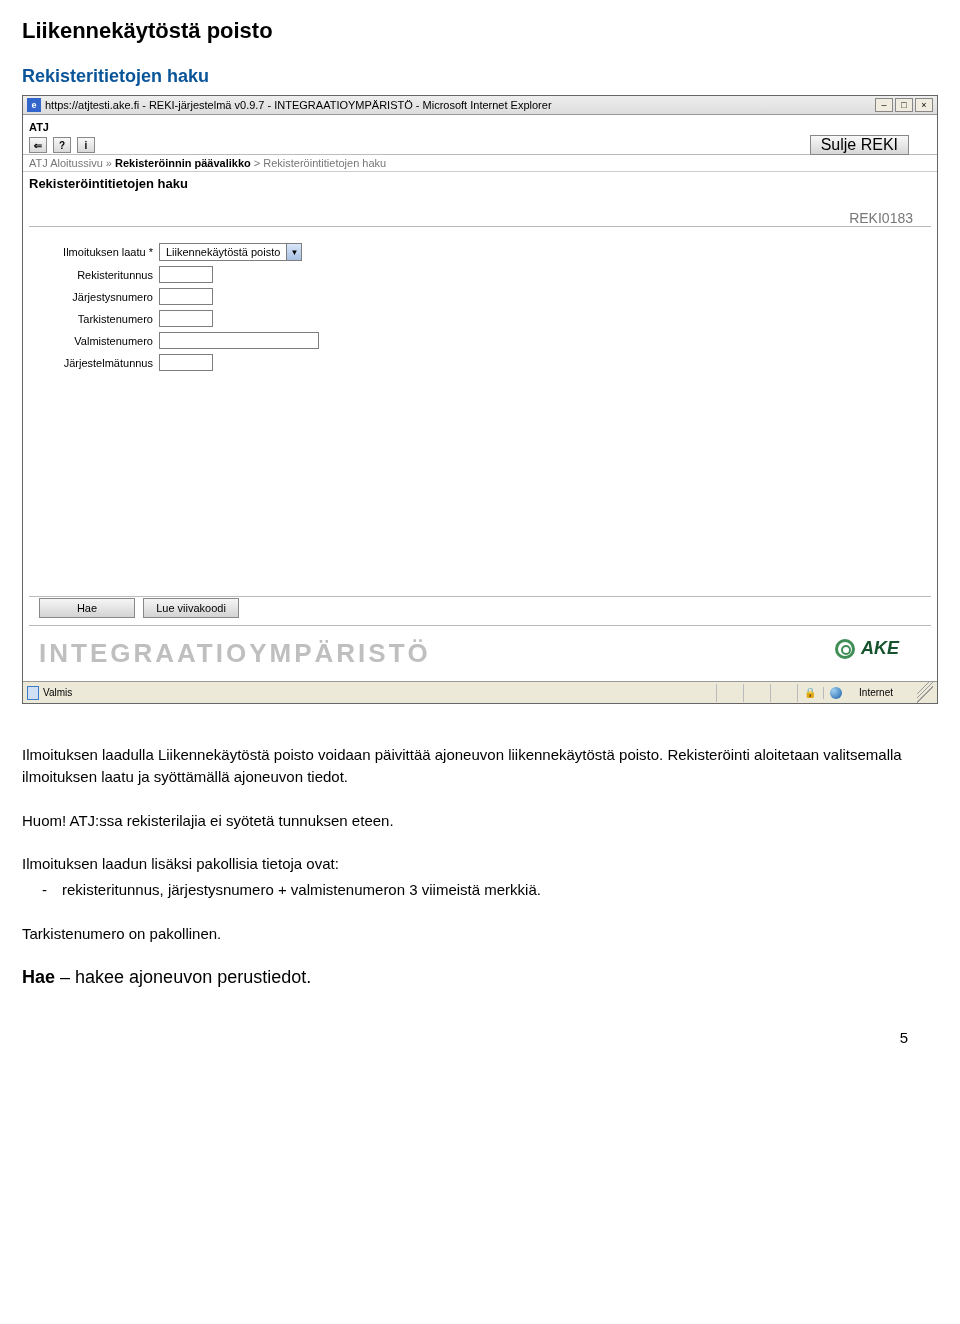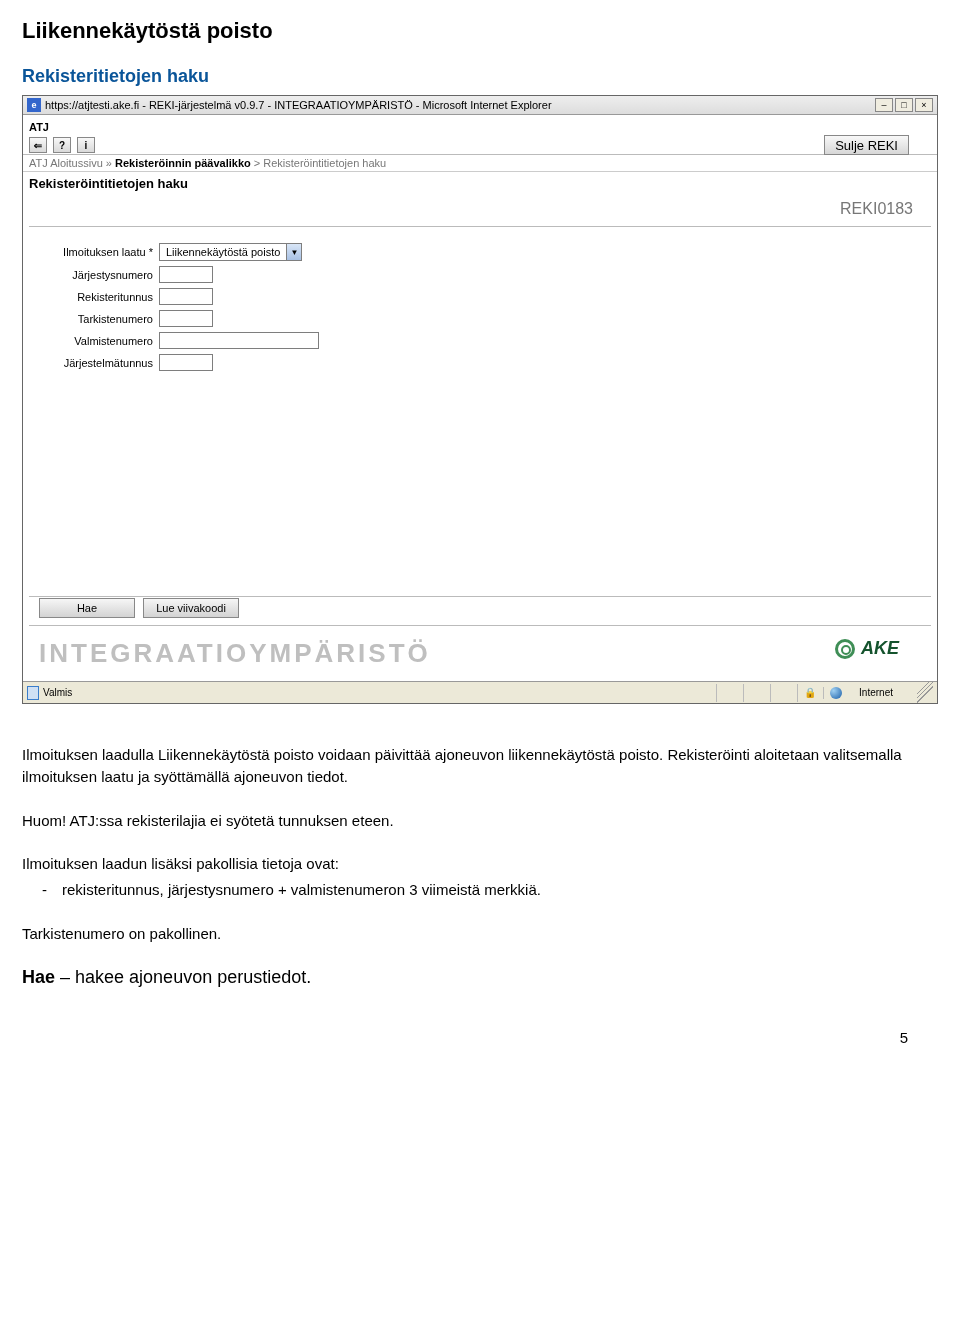--- a/index.html
+++ b/index.html
@@ -60,39 +60,39 @@
   }
   .app-iconbtn {
     width: 18px; height: 16px; border: 1px solid #888;
     background: linear-gradient(#f8f8f8,#d9d9d9);
     display: inline-flex; align-items: center; justify-content: center;
     font-size: 10px; font-weight: bold;
   }
   .sulje-btn {
     margin-left: auto; margin-right: 28px; height: 20px; padding: 0 10px;
     border: 1px solid #888; background: linear-gradient(#f8f8f8,#d7d7d7);
-    font-size: 13px;
+    font-size: 16px;
   }
   .breadcrumb {
     padding: 2px 6px; font-size: 11px; color: #777;
     border-bottom: 1px solid #ccc;
     background: #fff;
   }
   .breadcrumb b { color: #000; font-weight: bold; }
   .page-title {
     padding: 4px 6px 0 6px;
     font-size: 13px; font-weight: bold; color: #000;
     background: #fff;
   }
   .page-body {
     background: #fff; padding: 0 6px 6px 6px;
   }
   .topline {
-    display: flex; justify-content: flex-end; align-items: center;
-    height: 36px; font-size: 16px; color: #777;
+    display: flex; justify-content: flex-end; align-items: flex-end;
+    height: 36px; font-size: 14px; color: #777;
     border-bottom: 1px solid #bbb;
     padding-right: 18px;
   }
   .form-zone {
     padding: 16px 6px 220px 6px;
   }
   .form-row {
     display: flex; align-items: center; margin-bottom: 5px;
     font-size: 11px;
   }
@@ -242,25 +242,25 @@
       </div>
       <div class="form-zone">
         <div class="form-row">
           <label>Ilmoituksen laatu *</label>
           <div class="select-wrap">
             <span>Liikennekäytöstä poisto</span>
             <span class="arrow">▼</span>
           </div>
         </div>
         <div class="form-row">
+          <label>Rekisteritunnus</label>
+          <input class="txt sm" style="">
+        </div>
+        <div class="form-row">
           <label>Järjestysnumero</label>
-          <input class="txt sm" style="">
-        </div>
-        <div class="form-row">
-          <label>Rekisteritunnus</label>
           <input class="txt sm" style="">
         </div>
         <div class="form-row">
           <label>Tarkistenumero</label>
           <input class="txt sm" style="">
         </div>
         <div class="form-row">
           <label>Valmistenumero</label>
           <input class="txt md" style="">
         </div>

